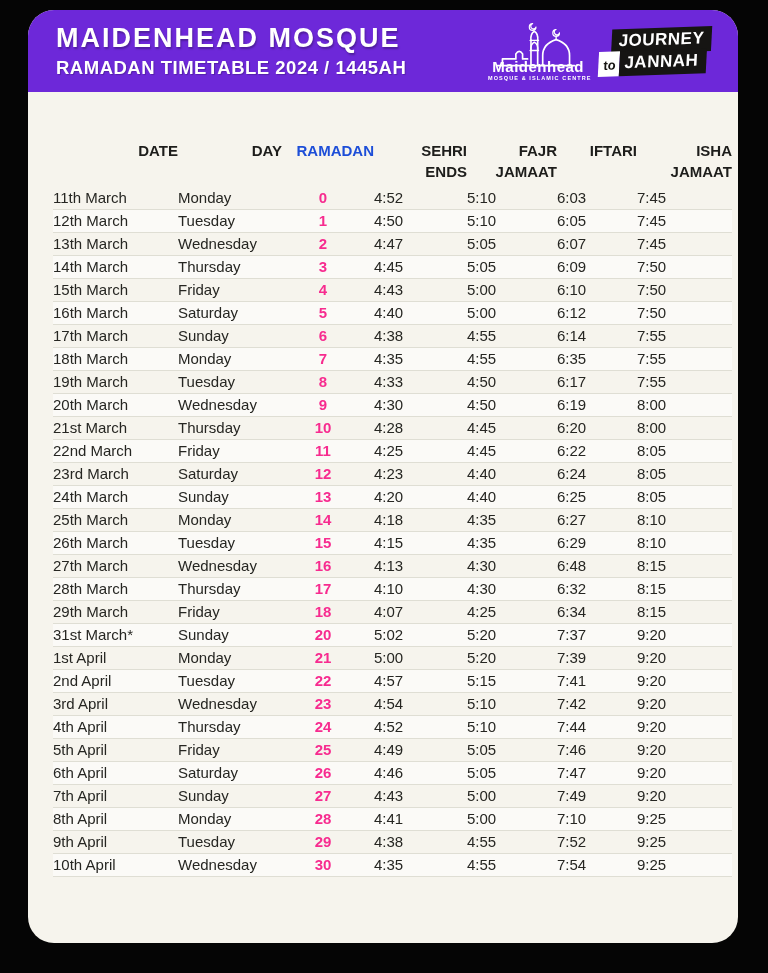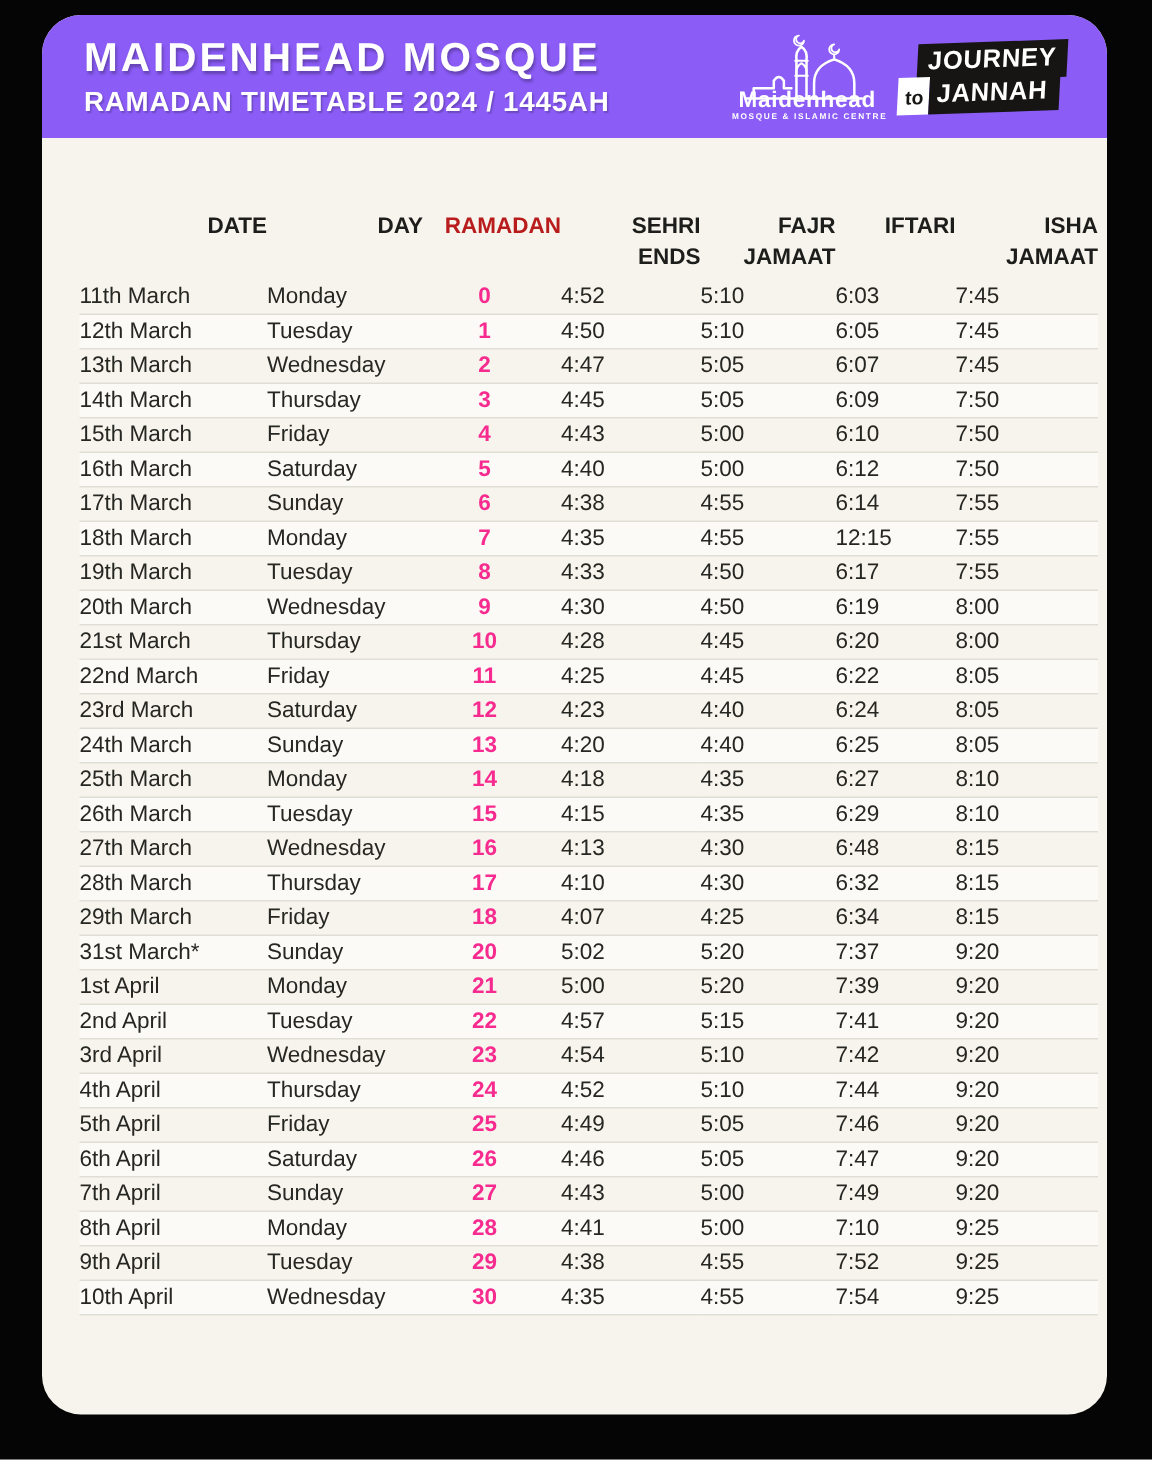--- a/index.html
+++ b/index.html
@@ -15,21 +15,21 @@
     left: 28px; top: 10px;
     width: 710px; height: 933px;
     background: #F6F4ED;
     border-radius: 26px;
     overflow: hidden;
     box-sizing: border-box;
   }
   
   .card-header {
     height: 82px;
-    background: #8b5cf6;
+    background: #6d28d9;
     display: flex;
     align-items: center;
     padding: 0 22px 0 28px;
     box-sizing: border-box;
   }
   .titles { display: flex; flex-direction: column; }
   .page-title {
     margin: 0;
     font-size: 27px;
     font-weight: bold;
@@ -97,21 +97,21 @@
   .timetable th {
     text-align: right;
     vertical-align: top;
     font-size: 15px;
     font-weight: bold;
     color: #1D1D1B;
     line-height: 21px;
     padding: 0 0 5px 0;
   }
   .timetable th .h-line { display: block; }
-  .timetable th.ramadan-col { color: #b91c1c; }
+  .timetable th.ramadan-col { color: #1d4ed8; }
   .timetable td {
     font-size: 15px;
     color: #262622;
     line-height: 17px;
     padding: 2px 0 3px 0;
     border-top: 1px solid #DFDED4;
     white-space: nowrap;
   }
   .timetable tbody tr:first-child td { border-top: none; }
   .timetable tbody tr:last-child td { border-bottom: 1px solid #DFDED4; }
@@ -270,21 +270,21 @@
             <td>4:55</td>
             <td>6:14</td>
             <td>7:55</td>
           </tr>
           <tr>
             <td>18th March</td>
             <td>Monday</td>
             <td class="ramadan-col">7</td>
             <td>4:35</td>
             <td>4:55</td>
-            <td>12:15</td>
+            <td>6:35</td>
             <td>7:55</td>
           </tr>
           <tr>
             <td>19th March</td>
             <td>Tuesday</td>
             <td class="ramadan-col">8</td>
             <td>4:33</td>
             <td>4:50</td>
             <td>6:17</td>
             <td>7:55</td>

